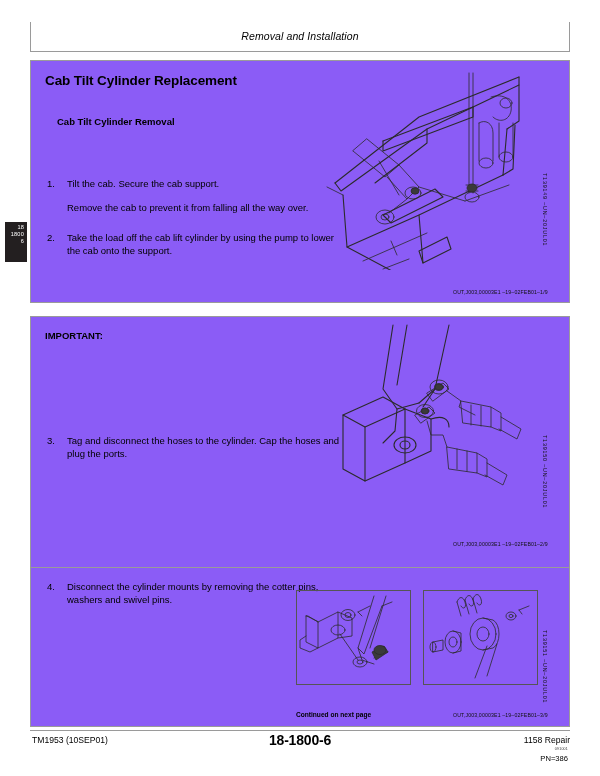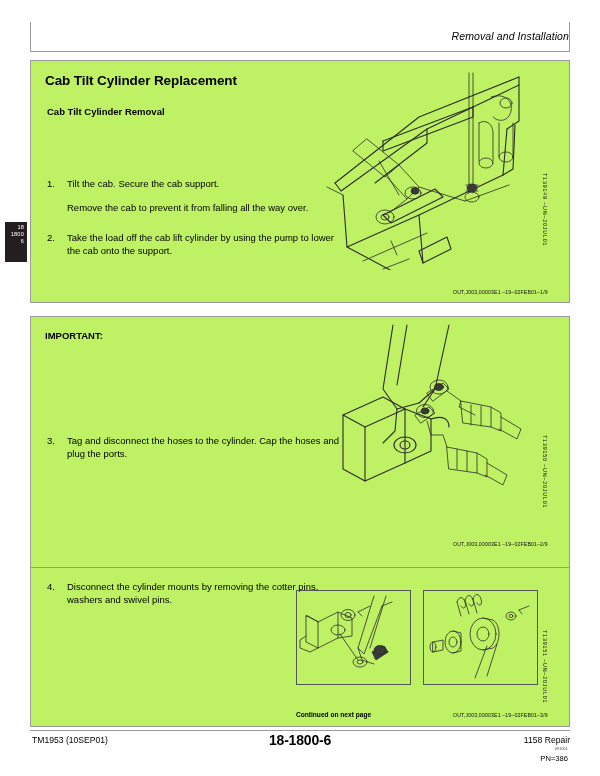--- a/index.html
+++ b/index.html
@@ -31,55 +31,55 @@
     width: 540px;
     height: 30px;
     border: 1px solid #9a9a9a;
     border-top: none;
     box-sizing: border-box;
   }
   .header-title {
     position: absolute;
     left: 0; right: 0;
     top: 8px;
-    text-align: right;
+    text-align: center;
     font-size: 10.5px;
     font-style: italic;
     letter-spacing: 0.1px;
   }
 
   
   .block {
     position: absolute;
     left: 30px;
     width: 540px;
     border: 1px solid #9a9a9a;
     box-sizing: border-box;
-    background: #bef264;
+    background: #8b5cf6;
   }
   #block-1 { top: 60px;  height: 243px; }
   #block-2 { top: 316px; height: 282px; }
   #block-3 { top: 567px; height: 160px; }
 
   
   .textcol {
     position: absolute;
     left: 0;
     width: 300px;
     box-sizing: border-box;
   }
 
   h1.section-title {
     margin: 0;
     font-size: 13.5px;
     font-weight: bold;
     letter-spacing: -0.1px;
   }
   h2.sub-title {
-    margin: 2px;
+    margin: 12px;
     font-size: 9.5px;
     font-weight: bold;
   }
 
   
   .step {
     position: relative;
     font-size: 9.5px;
     line-height: 13.2px;
     padding-left: 22px;

